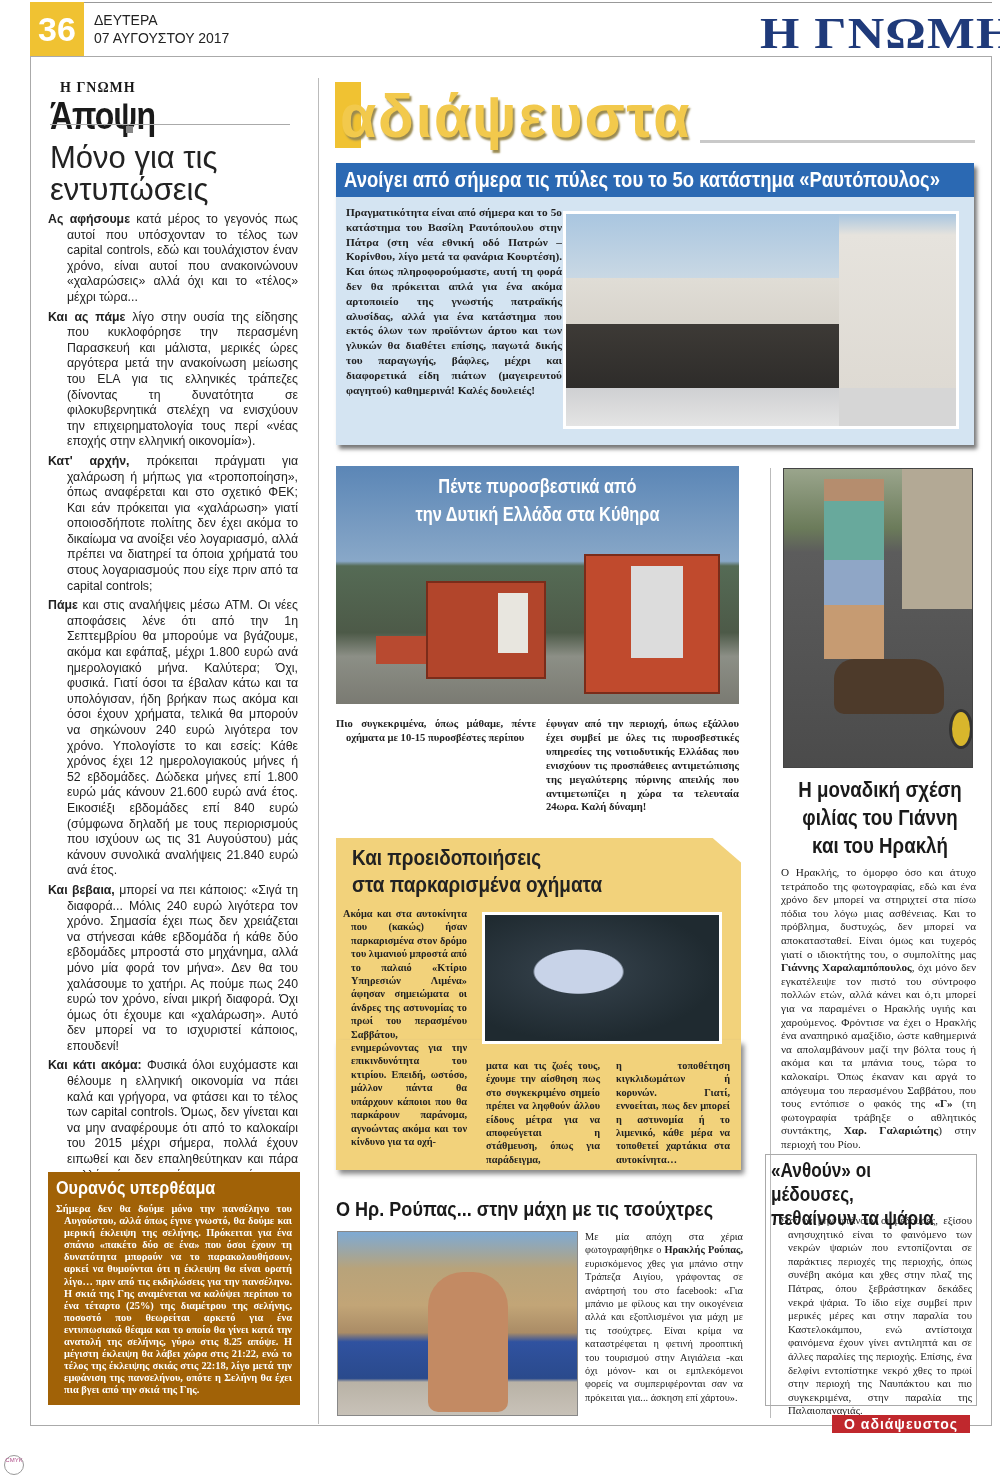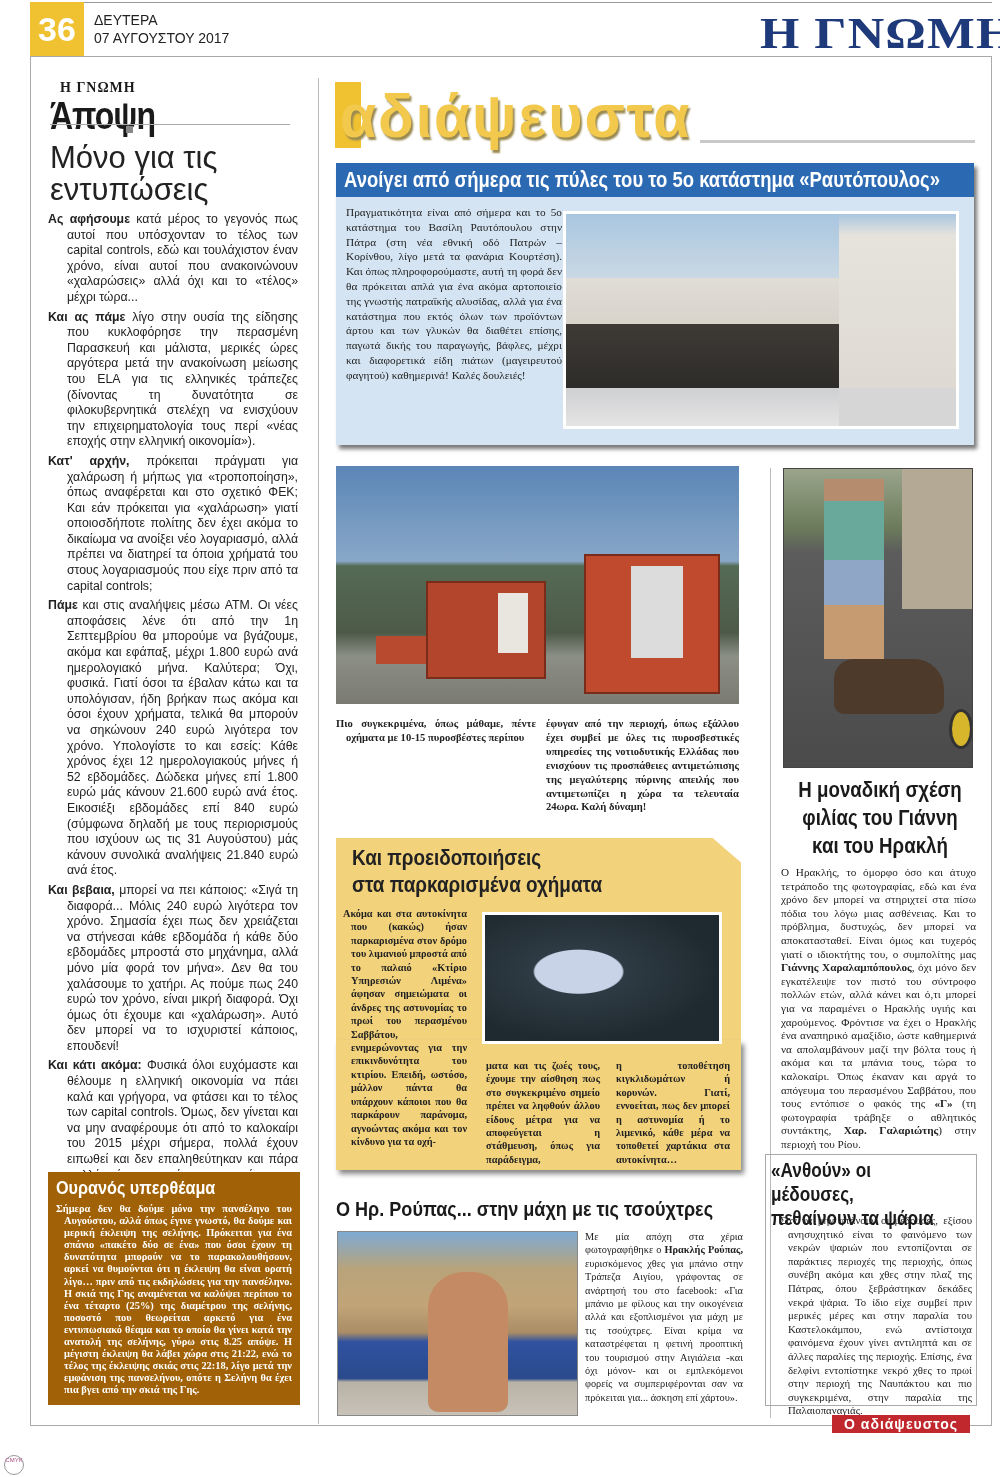--- a/index.html
+++ b/index.html
@@ -25,21 +25,21 @@
 .sky{left:48px;top:1172px;width:252px;height:233px;background:#a16207;padding:6px 8px}
 .sky-title{font-size:18px;color:#fff;font-weight:bold;transform:scaleX(.9);transform-origin:left;margin-bottom:4px;white-space:nowrap}
 .sky-body{font-family:"Liberation Serif",serif;font-weight:bold;font-size:10.4px;line-height:12.1px;color:#fff;text-align:justify;padding-left:8px;text-indent:-8px}
 
 .adiaf-a{left:335px;top:82px;width:26px;height:66px;background:#f0c232}
 .adiaf{left:340px;top:80px;font-family:"Liberation Sans",sans-serif;font-weight:bold;font-size:62px;color:#f2c94c;letter-spacing:2px;transform:scaleX(.95);transform-origin:left top;text-shadow:2px 3px 2px #9a8a50}
 .adiaf-rule{left:700px;top:140px;width:275px;height:3px;background:#c9c9c9}
 .box1{left:336px;top:163px;width:638px;height:282px;background:#d4e4f2;box-shadow:3px 4px 4px #777}
 .box1-head{left:336px;top:163px;width:638px;height:34px;background:#2b69b3;color:#fff;font-size:22px;font-weight:bold;padding-left:8px;line-height:34px;white-space:nowrap;transform-origin:left}
 .box1-head span{display:inline-block;transform:scaleX(.84);transform-origin:left}
-.box1-body{left:346px;top:205px;width:216px;font-family:"Liberation Serif",serif;font-weight:normal;font-size:11.3px;line-height:14.8px;color:#222;text-align:justify}
+.box1-body{left:346px;top:205px;width:216px;font-family:"Liberation Serif",serif;font-weight:bold;font-size:11.3px;line-height:14.8px;color:#222;text-align:justify}
 .photo-bldg{left:563px;top:211px;width:396px;height:218px;background:linear-gradient(180deg,#a9c6e0 0%,#c9d8e4 30%,#e0ddd6 30%,#d8d4cc 52%,#3d3a36 52%,#2e2c2a 82%,#cfd0d2 82%,#e4e4e4 100%);border:3px solid #fff}
 .photo-bldg .side{position:absolute;right:0;top:0;width:30%;height:100%;background:linear-gradient(180deg,#a9c6e0 0%,#e6e3dd 10%,#dedad3 82%,#d6d6d6 82%)}
 .fire{left:336px;top:466px;width:403px;height:238px;background:linear-gradient(180deg,#5b86b6 0%,#89a8c8 40%,#556b55 42%,#4d5a48 70%,#8c8f86 80%,#7a7a72 100%);overflow:hidden}
 .fire-title{position:absolute;left:0;top:6px;width:100%;text-align:center;color:#fff;font-weight:bold;font-size:20px;line-height:28px}
 .fire-title span{display:block;transform:scaleX(.82)}
 .truck1{position:absolute;left:90px;top:115px;width:120px;height:98px;background:#b2452b;border:2px solid #7a2c1a}
 .truck1 .door{position:absolute;left:70px;top:10px;width:30px;height:60px;background:#e8e6df}
 .truck2{position:absolute;left:248px;top:88px;width:136px;height:140px;background:#c04a2d;border:2px solid #7a2c1a}
 .truck2 .door{position:absolute;left:45px;top:10px;width:52px;height:92px;background:#dcdcdc}
 .truck0{position:absolute;left:40px;top:170px;width:50px;height:28px;background:#b84a30}
@@ -120,20 +120,24 @@
   </div>
 
 <div class="abs fire">
   <div class="truck0"></div>
   <div class="truck1">
       <div class="door"></div>
     </div>
   <div class="truck2">
       <div class="door"></div>
     </div>
+  <div class="fire-title">
+    <span>Πέντε πυροσβεστικά από</span>
+    <span>την Δυτική Ελλάδα στα Κύθηρα</span>
+  </div>
 </div>
 <div class="abs fire-body">
   <p>Πιο συγκεκριμένα, όπως μάθαμε, πέντε οχήματα με 10-15 πυροσβέστες περίπου</p>
 </div>
 <div class="abs fire-body2">έφυγαν από την περιοχή, όπως εξάλλου έχει συμβεί με όλες τις πυροσβεστικές υπηρεσίες της νοτιοδυτικής Ελλάδας που ενισχύουν τις προσπάθειες αντιμετώπισης της μεγαλύτερης πύρινης απειλής που αντιμετωπίζει η χώρα τα τελευταία 24ωρα. Καλή δύναμη!</div>
 
 <div class="abs rcolsep"></div>
 <div class="abs dog">
   <div class="wall"></div>
     <div class="man"></div>

